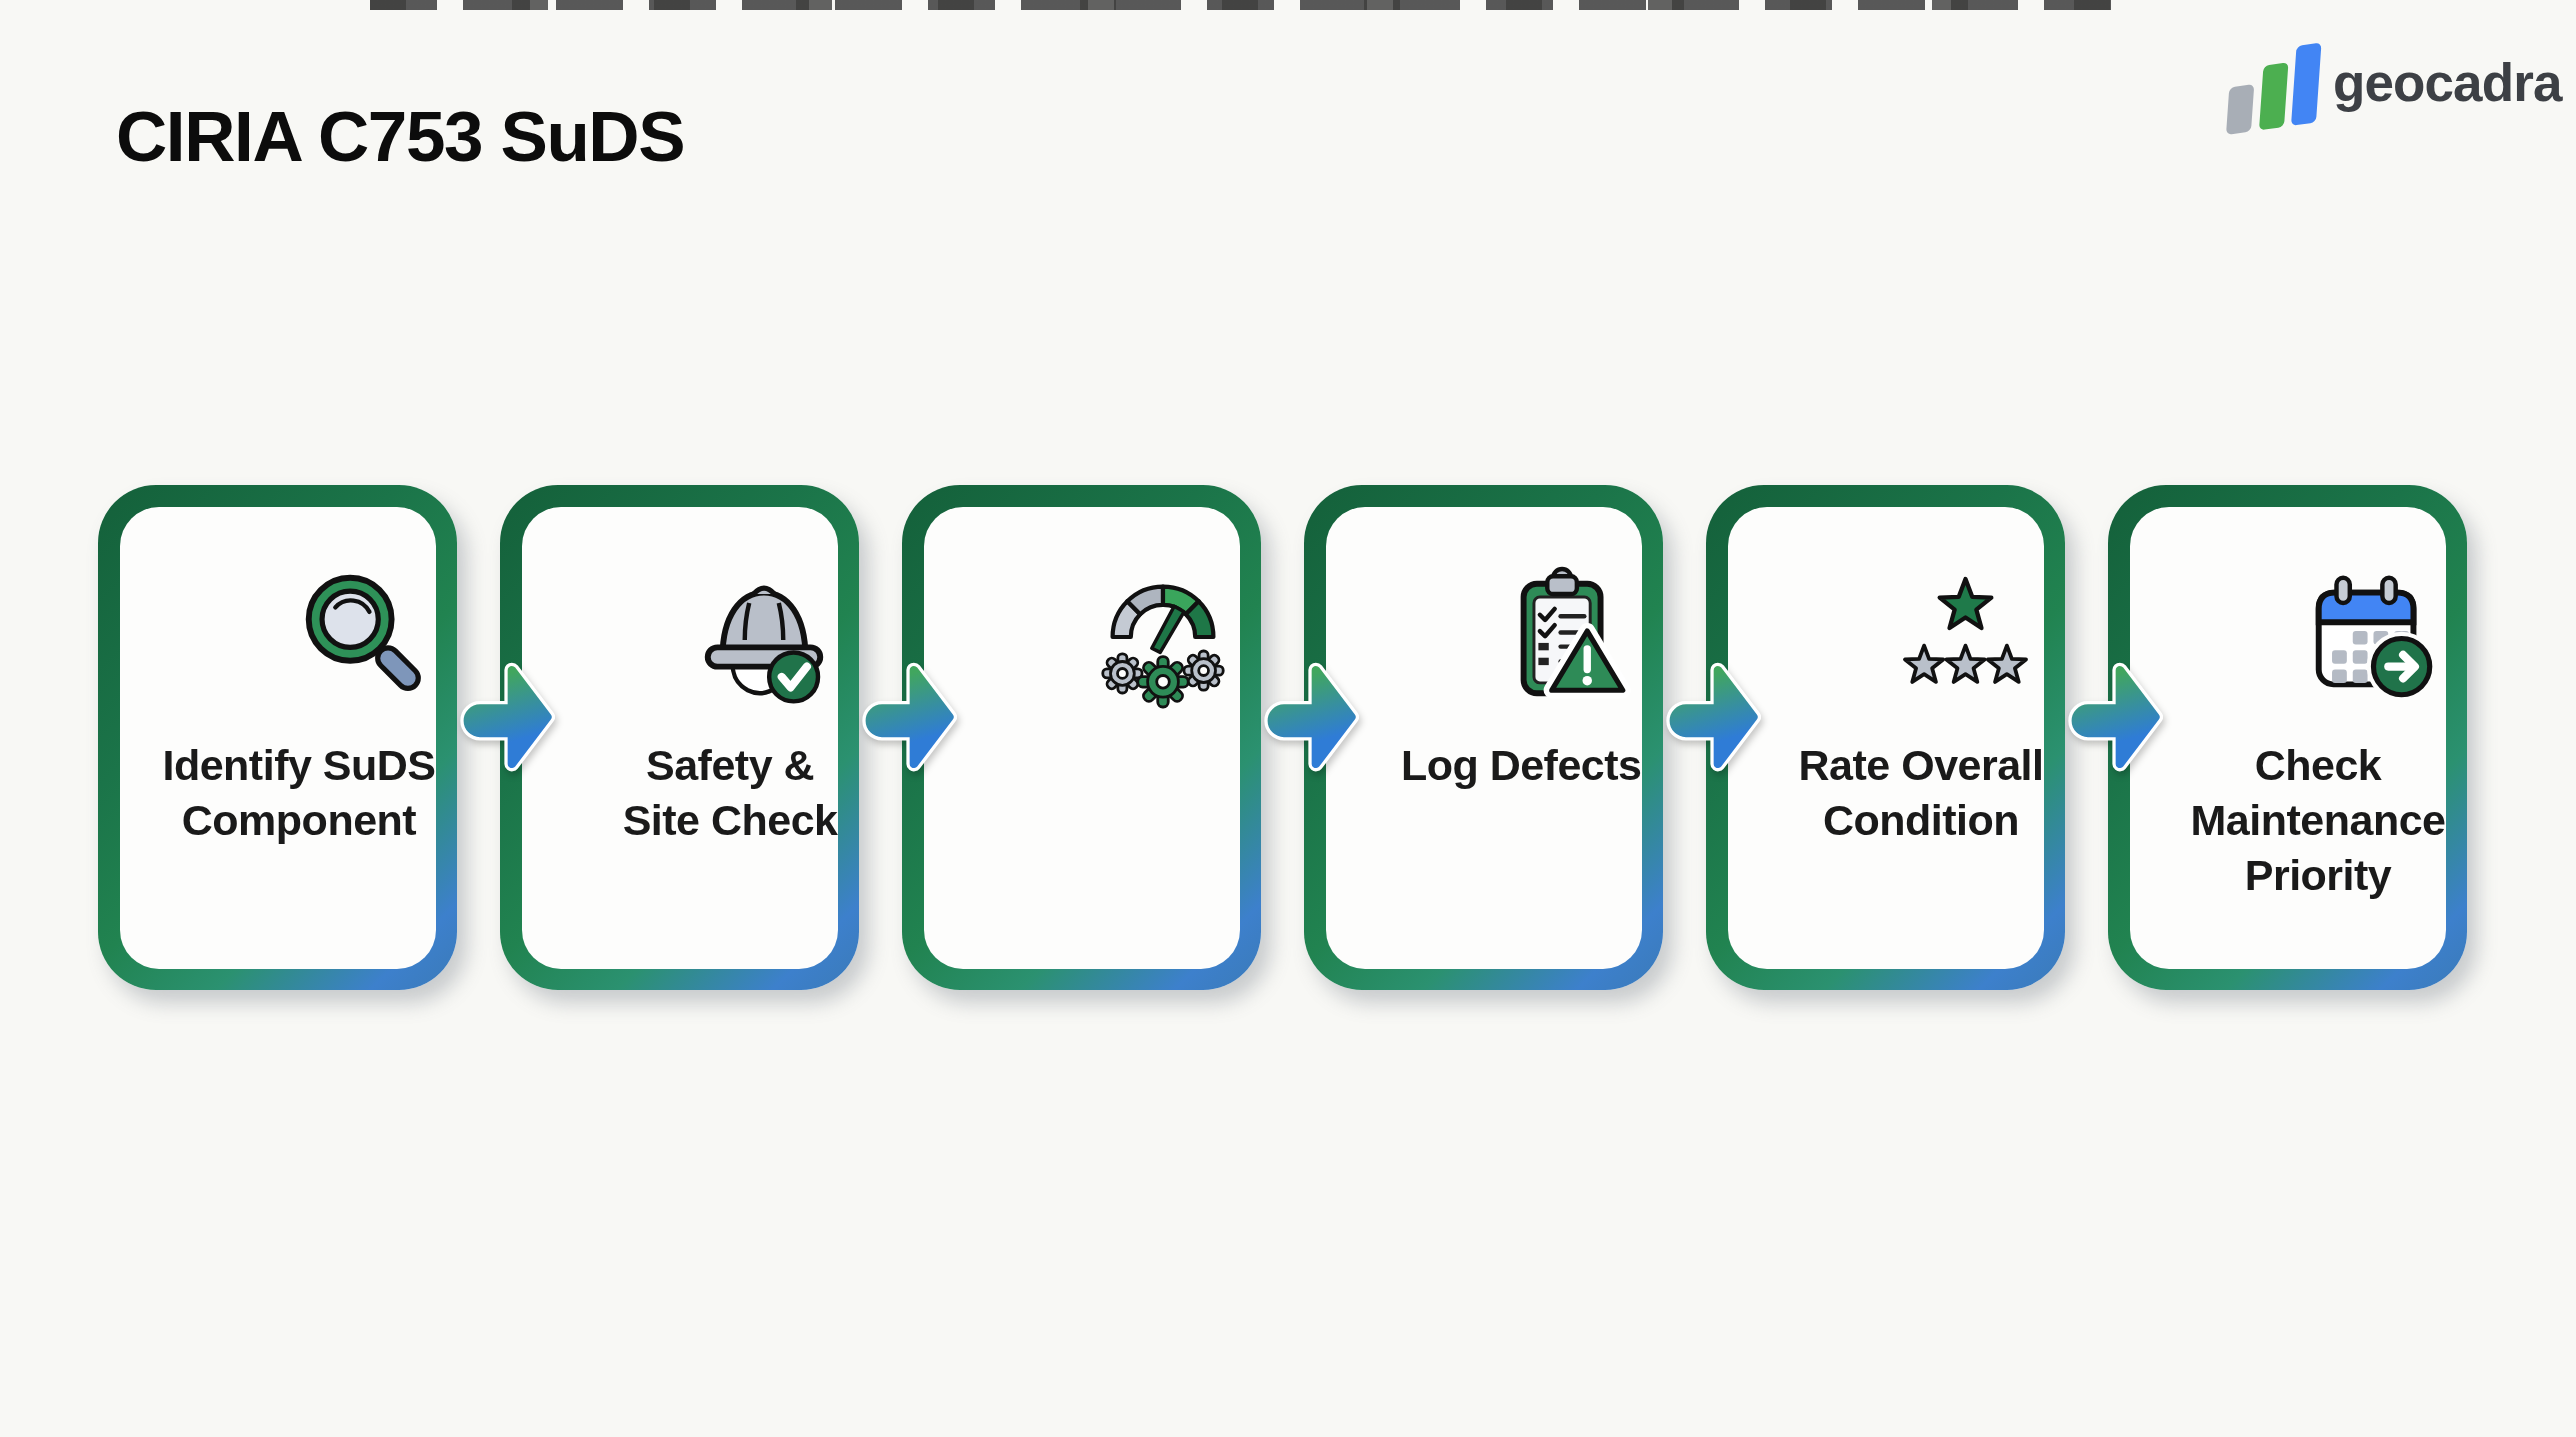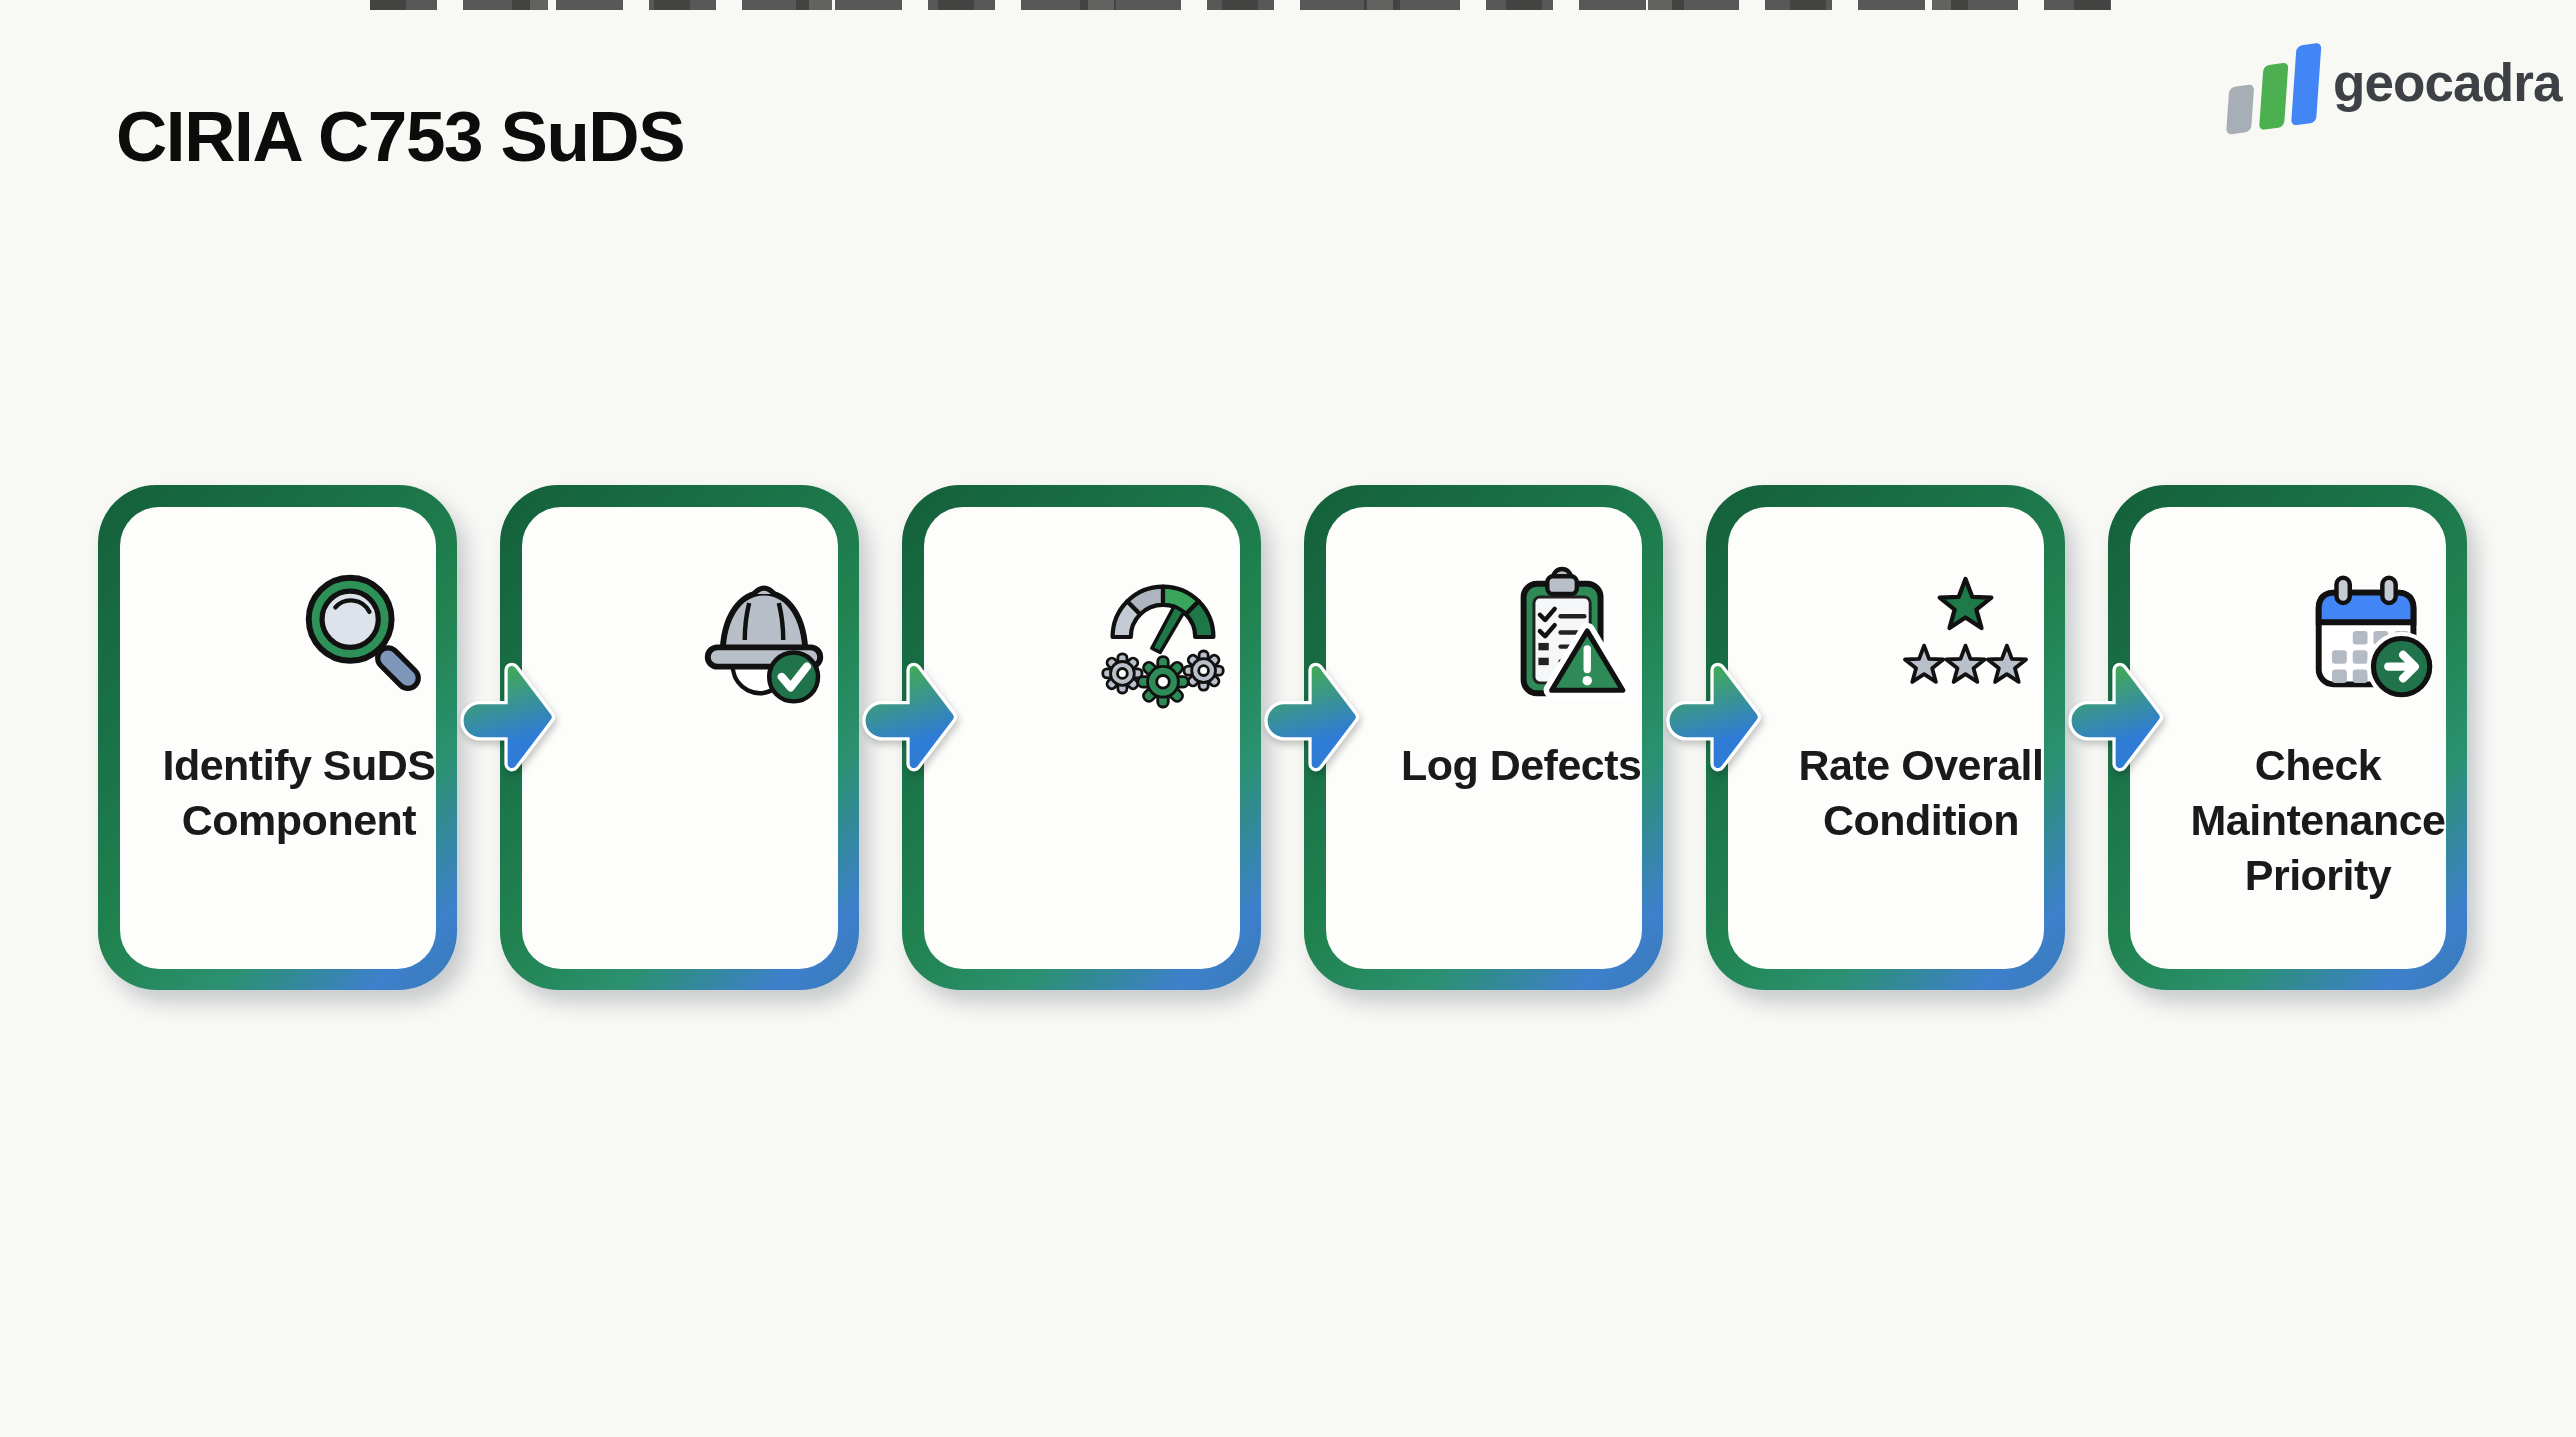--- a/index.html
+++ b/index.html
@@ -123,20 +123,22 @@
         <svg width="148" height="148" viewBox="0 0 100 100">
           <path d="M33 52 C26 68 28 80 39 86 C49 91 60 86 62 77" fill="#fff" stroke="#111" stroke-width="3" stroke-linecap="round"></path>
           <path d="M22 63 C22 36 34 20 50 20 C66 20 78 36 78 63 Z" fill="#b9bfc9" stroke="#111" stroke-width="4" stroke-linejoin="round"></path>
           <path d="M43 21 Q50 13 57 21" fill="#b9bfc9" stroke="#111" stroke-width="3.5"></path>
           <path d="M40 27 C38 35 37 44 37 52 M60 27 C62 35 63 44 63 52" fill="none" stroke="#111" stroke-width="3"></path>
           <rect x="12" y="57" width="76" height="13" rx="6.5" fill="#b9bfc9" stroke="#111" stroke-width="4"></rect>
           <circle cx="70" cy="77" r="16.5" fill="#20734a" stroke="#111" stroke-width="3"></circle>
           <path d="M62 77 L68 84 L79 70" fill="none" stroke="#fff" stroke-width="5.5" stroke-linecap="round" stroke-linejoin="round"></path>
         </svg>
       </div>
+      <div class="card-label">Safety &amp;
+Site Check</div>
     </div>
     <svg class="arrow" viewBox="0 0 96 132">
       <defs>
           <linearGradient id="ag1" x1="0" y1="0" x2="0.25" y2="1">
         <stop offset="0.15" stop-color="#41a65e"></stop>
             <stop offset="0.85" stop-color="#2f7cd6"></stop>
       </linearGradient>
         </defs>
       <path d="M16 57 H50 V16 L88 66 L50 116 V83 H16 A13 13 0 0 1 16 57 Z" fill="url(#ag1)" stroke="#fff" stroke-width="16" stroke-linejoin="round" paint-order="stroke"></path>
       <path d="M16 57 H50 V16 L88 66 L50 116 V83 H16 A13 13 0 0 1 16 57 Z" fill="url(#ag1)" stroke="url(#ag1)" stroke-width="9" stroke-linejoin="round"></path>

